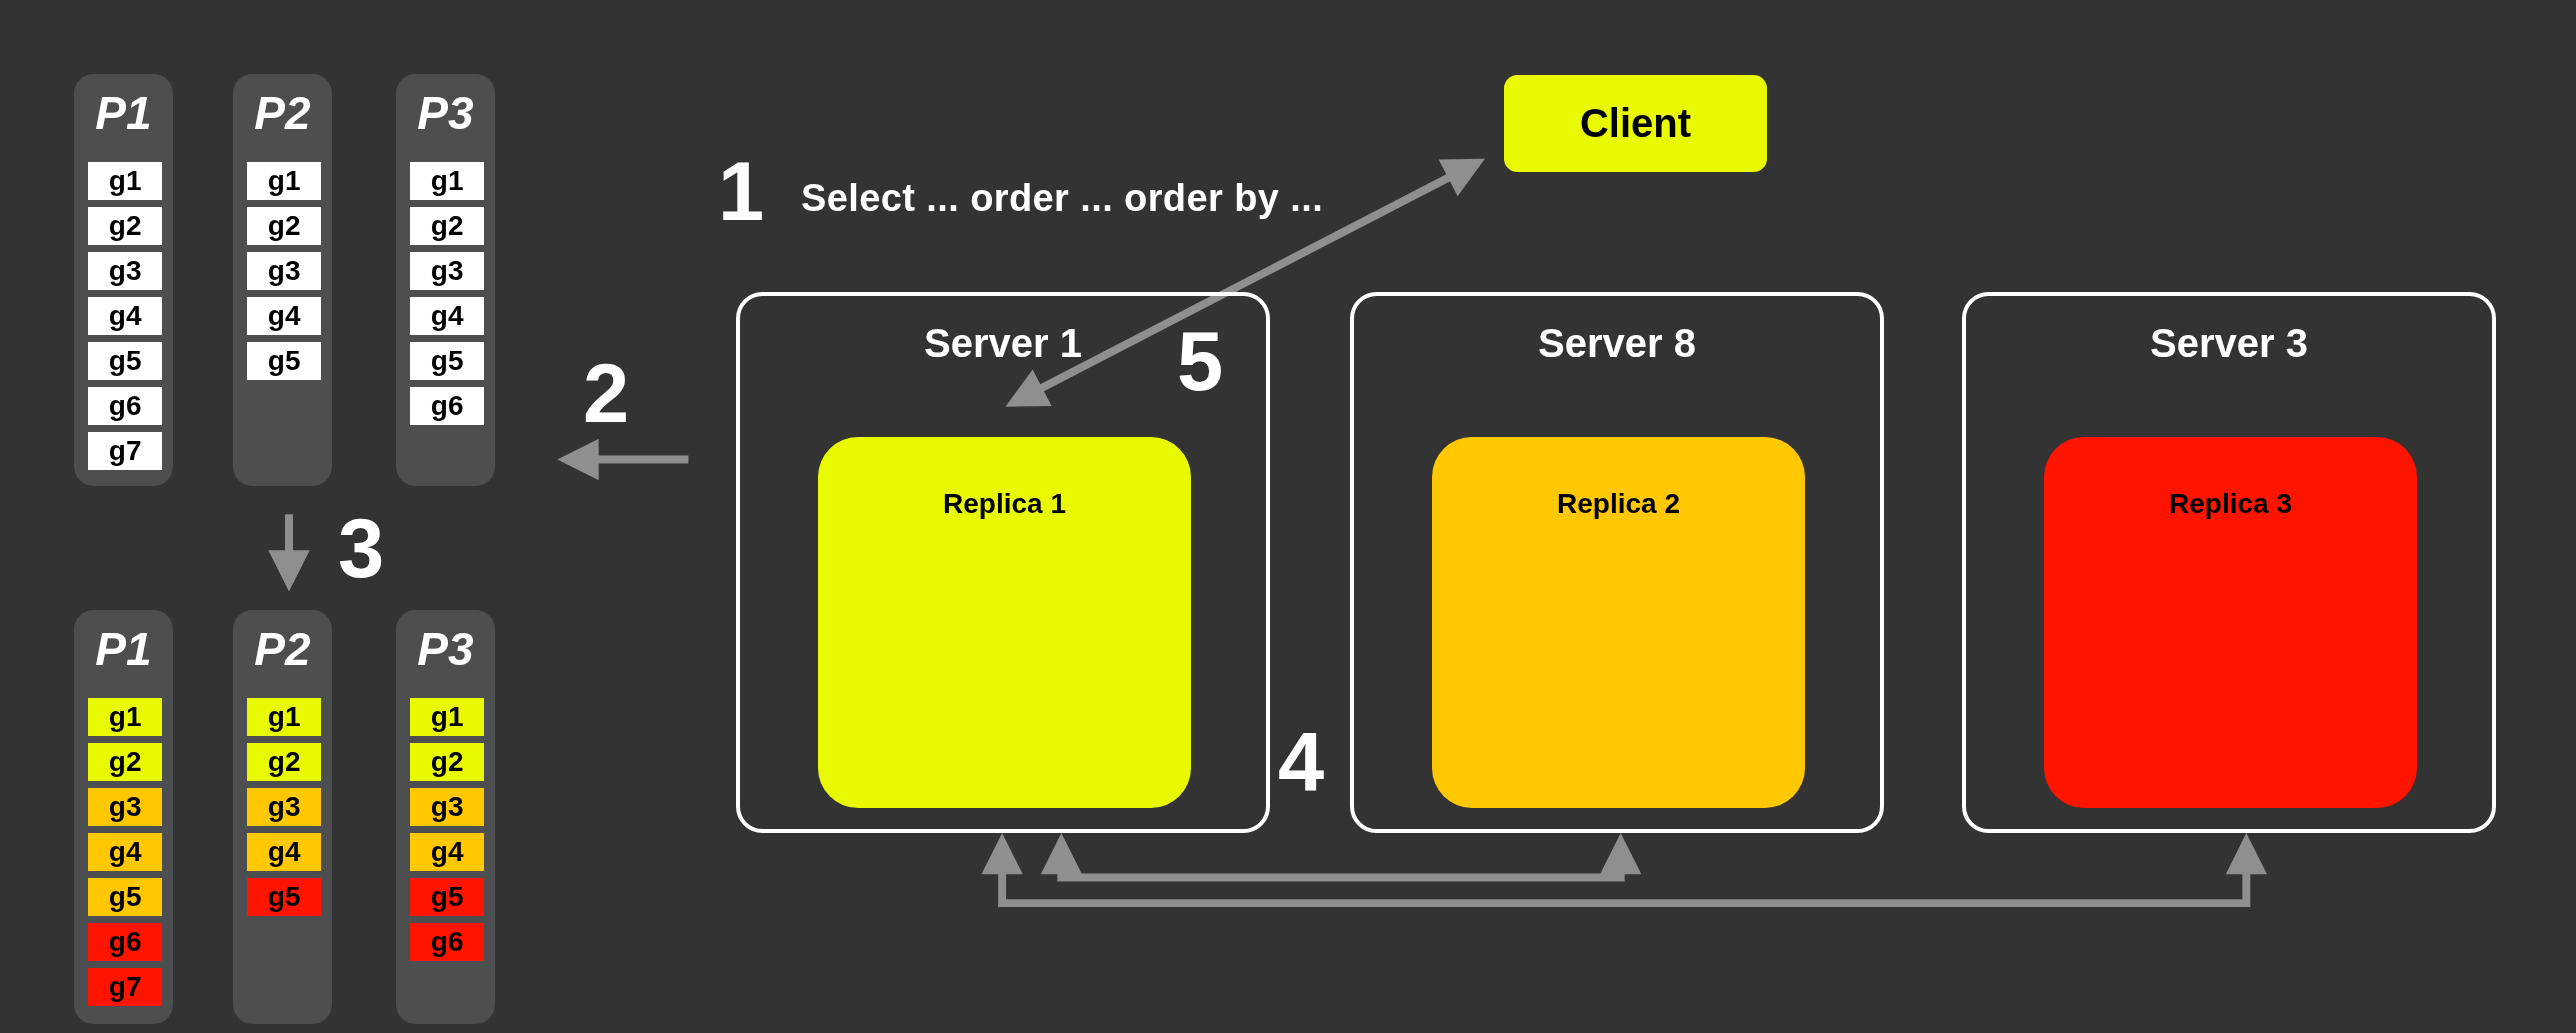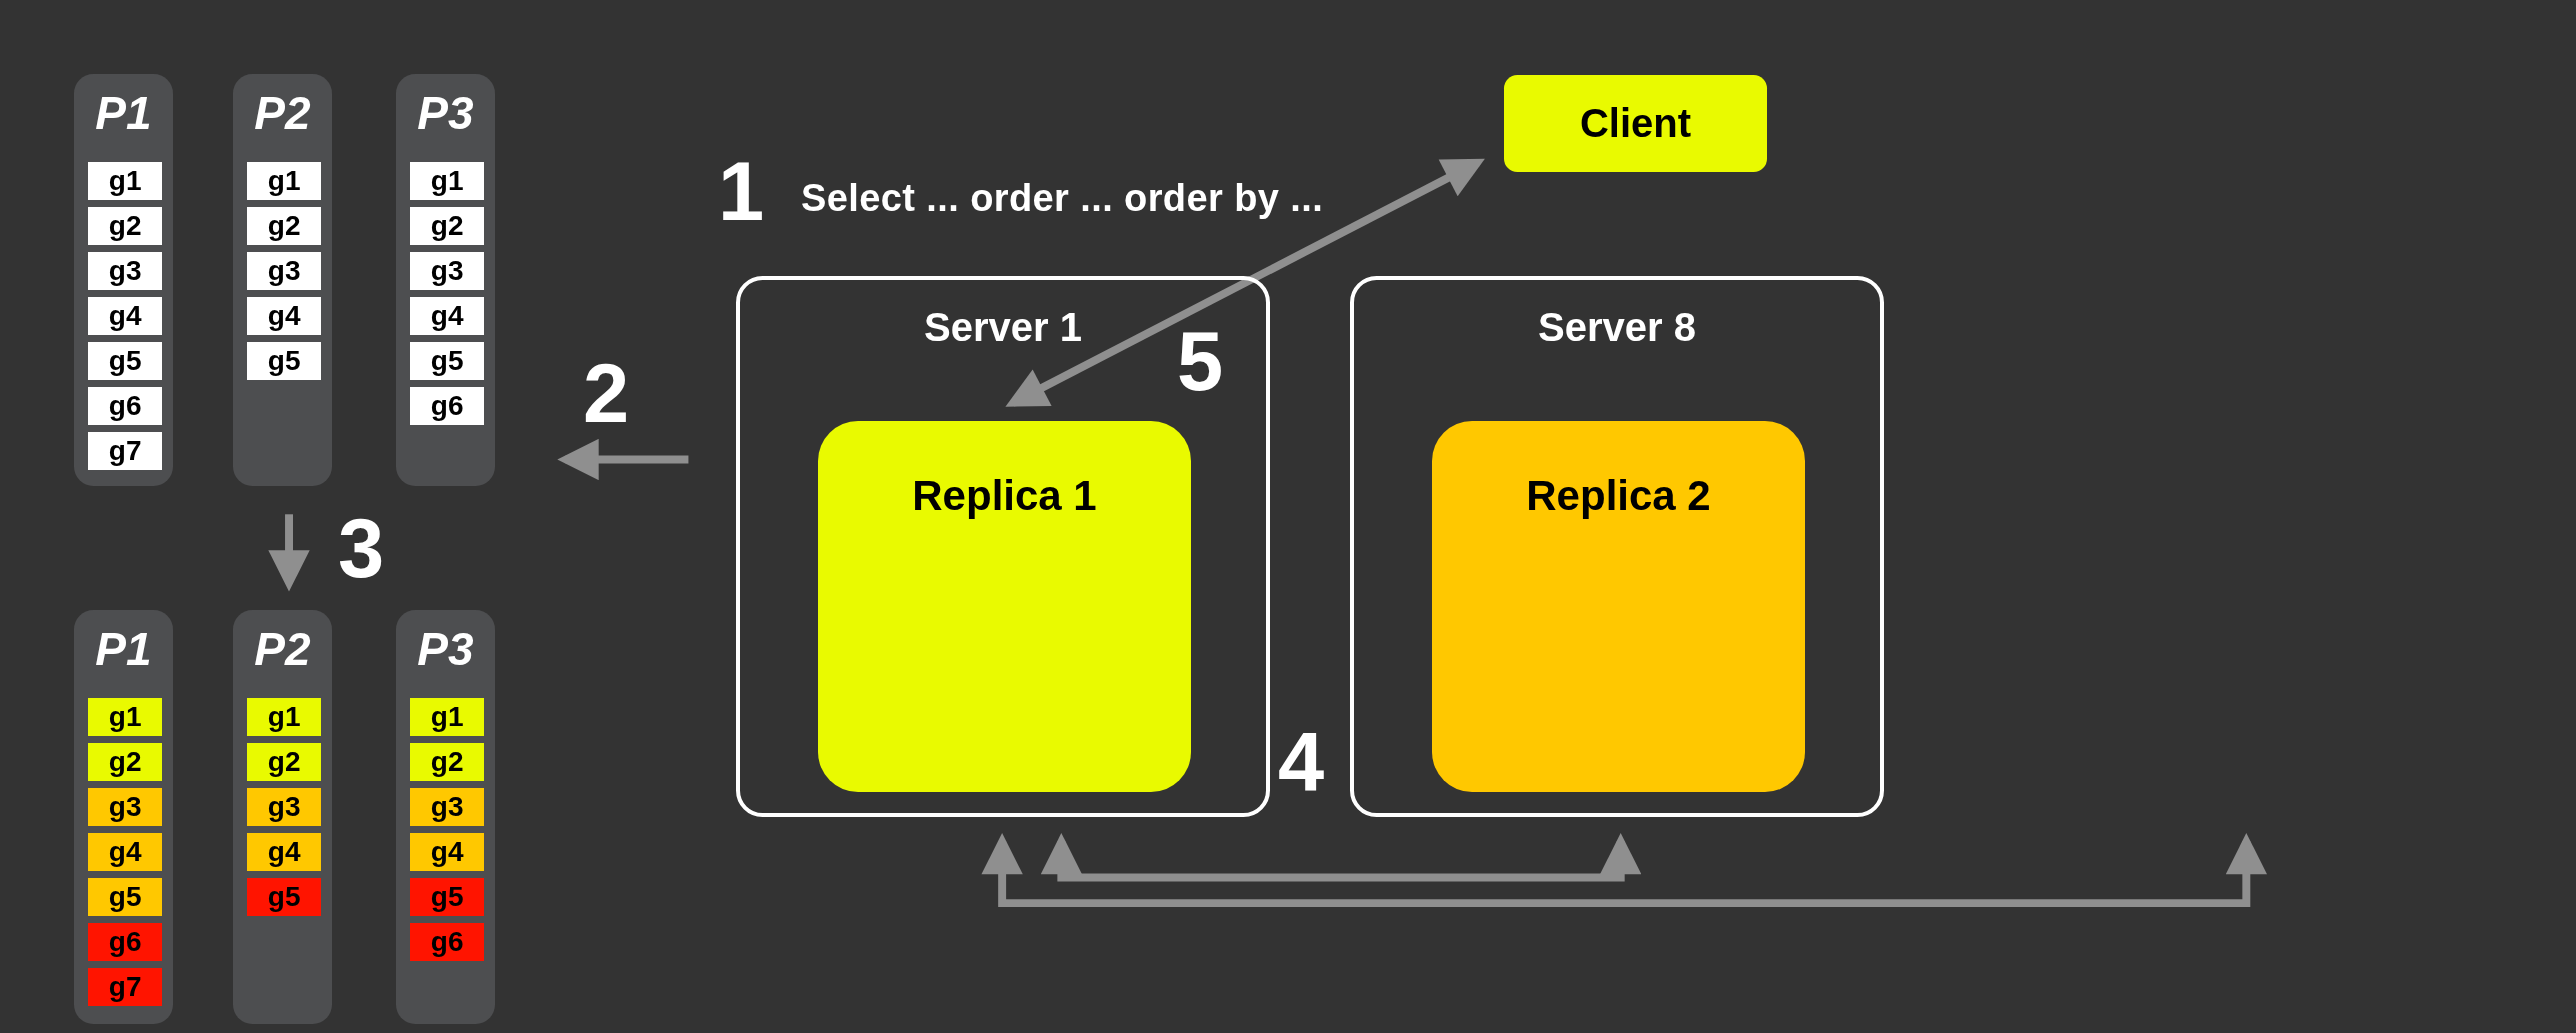--- a/index.html
+++ b/index.html
@@ -14,25 +14,25 @@
   .col-title{margin-top:12.4px;text-align:center;font-size:46px;font-weight:bold;color:#ffffff;font-style:italic;}
   .items{position:absolute;top:88px;left:14px;right:10.6px;display:flex;flex-direction:column;gap:7px;justify-content:space-between;}
   .item{height:38px;display:flex;align-items:center;justify-content:center;
         font-size:28px;font-weight:bold;color:#000000;background:#ffffff;}
   .c-white{background:#ffffff;}
   .c-yellow{background:#e9fa00;}
   .c-orange{background:#ffc800;}
   .c-red{background:#ff1400;}
 
   
-  .server{position:absolute;top:276px;width:534px;height:541px;
+  .server{position:absolute;top:292px;width:534px;height:541px;
           border:4.4px solid #ffffff;border-radius:26.5px;box-sizing:border-box;}
   .server-title{margin-top:25px;text-align:center;font-size:40px;font-weight:bold;color:#ffffff;}
   .replica{position:absolute;left:78px;top:141px;width:373px;height:371px;border-radius:40px;}
-  .replica-label{padding-top:51px;text-align:center;font-size:42px;font-weight:bold;color:#000000;}
+  .replica-label{padding-top:51px;text-align:center;font-size:28px;font-weight:bold;color:#000000;}
 
   
   .client{position:absolute;left:1492px;top:75px;width:263px;height:97px;
           background:#e9fa00;border-radius:13.3px;display:flex;align-items:center;
           justify-content:center;font-size:40px;font-weight:bold;color:#000000;margin-left:12px;}
 
   
   .bignum{position:absolute;font-size:83px;font-weight:bold;color:#ffffff;line-height:1;}
 
   
@@ -145,20 +145,26 @@
     </div>
   </div>
 
   <div class="server" style="left:1350px">
     <div class="server-title">Server 8</div>
     <div class="replica c-orange">
       <div class="replica-label">Replica 2</div>
     </div>
   </div>
 
+  <div class="server" style="left:1962px">
+    <div class="server-title">Server 3</div>
+    <div class="replica c-red">
+      <div class="replica-label">Replica 3</div>
+    </div>
+  </div>
 
   <div class="bignum" style="left:718px;top:150px">1</div>
   <div class="query">Select ... order ... order by ...</div>
   <div class="bignum" style="left:583px;top:352px">2</div>
   <div class="bignum" style="left:338px;top:507px">3</div>
   <div class="bignum" style="left:1278px;top:721px">4</div>
   <div class="bignum" style="left:1177px;top:320px">5</div>
 
 </div>
 

